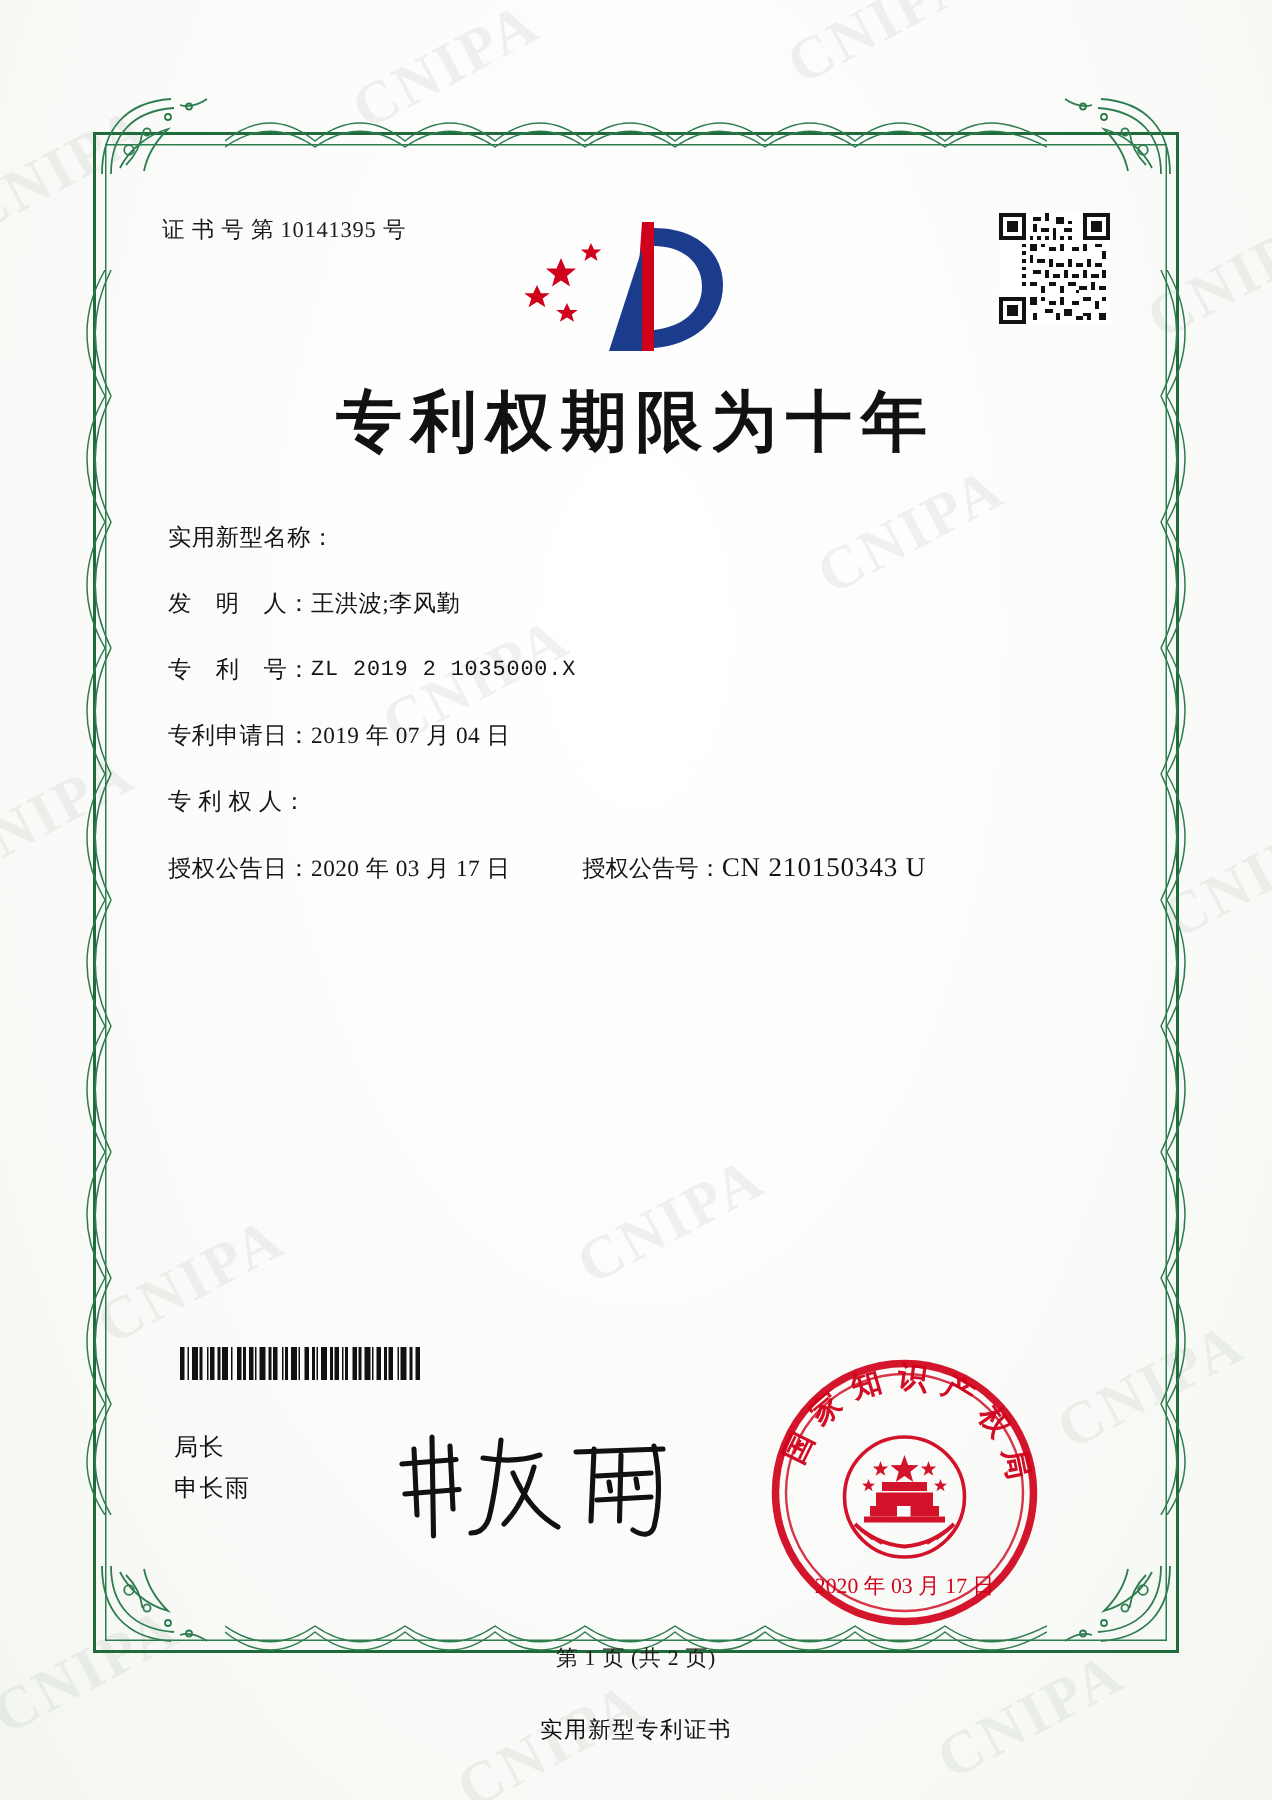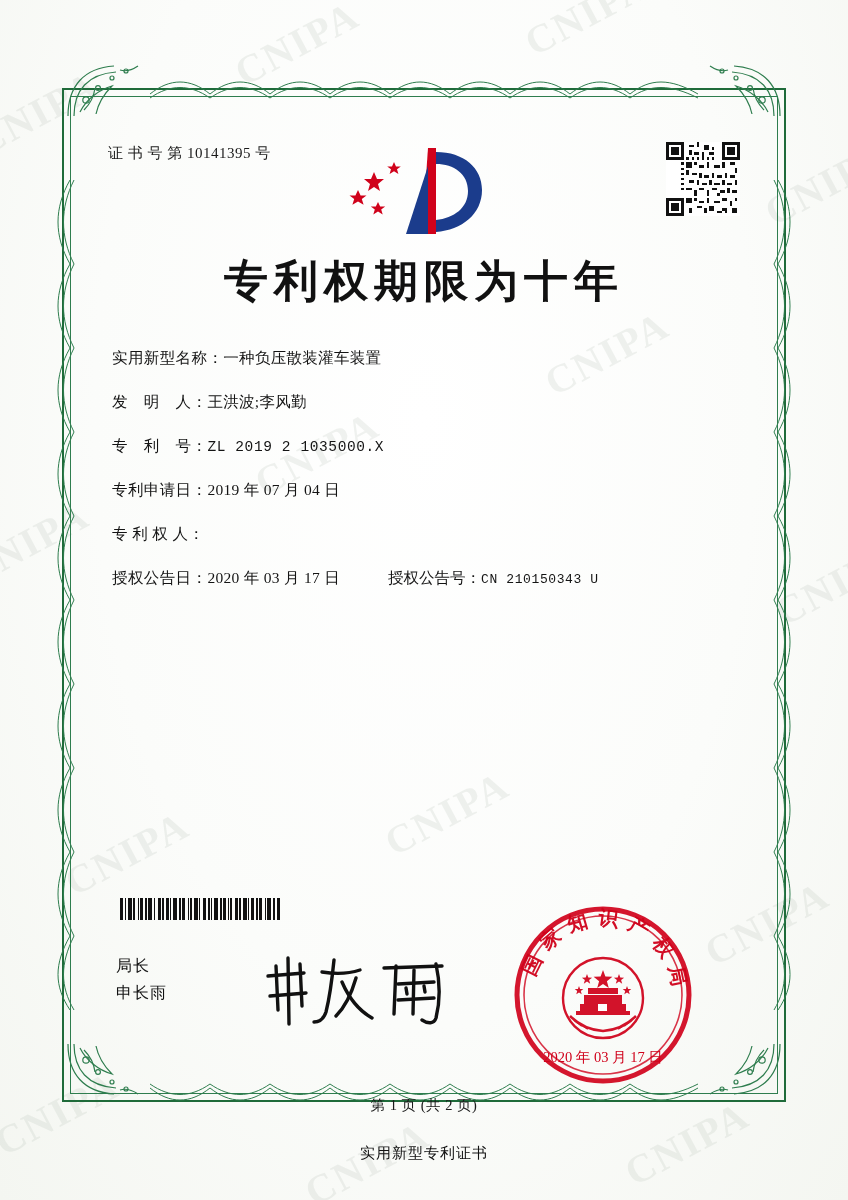--- a/index.html
+++ b/index.html
@@ -173,22 +173,22 @@
     letter-spacing: 0.6px;
   }
   .field-row.split {
     justify-content: flex-start;
   }
   .split-second {
     margin-left: 48px;
     white-space: nowrap;
   }
   .split-second .mono {
-    font-family: Liberation Mono, monospace;
-    font-size: 13px;
+    font-family: Liberation Serif, serif;
+    font-size: 18px;
     letter-spacing: 0.6px;
   }
 
   
   .paragraphs {
     position: absolute;
     left: 112px;
     top: 700px;
     width: 628px;
     font-size: 15.5px;
@@ -489,21 +489,20 @@
         <polygon points="62,16 64,20.4 68.8,20.4 65,23.3 66.4,28 62,25.2 57.6,28 59,23.3 55.2,20.4 60,20.4"></polygon>
       </g>
     </svg>
   </div>
 
   <div class="main-title">专利权期限为十年</div>
 
   <div class="fields">
     <div class="field-row">
       <span class="field-label">实用新型名称：</span>
-      <span class="field-value">一种负压散装灌车装置</span>
     </div>
     <div class="field-row">
       <span class="field-label">发　明　人：</span>
       <span class="field-value">王洪波;李风勤</span>
     </div>
     <div class="field-row">
       <span class="field-label">专　利　号：</span>
       <span class="field-value mono">ZL 2019 2 1035000.X</span>
     </div>
     <div class="field-row">

